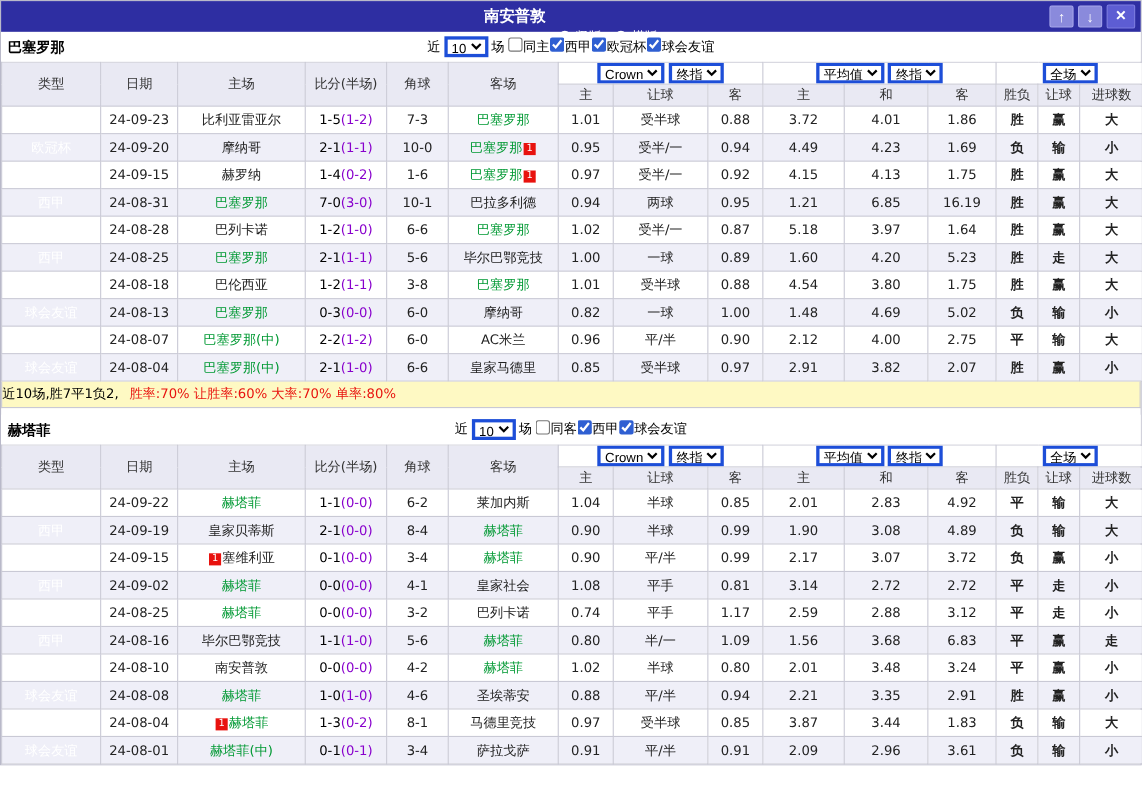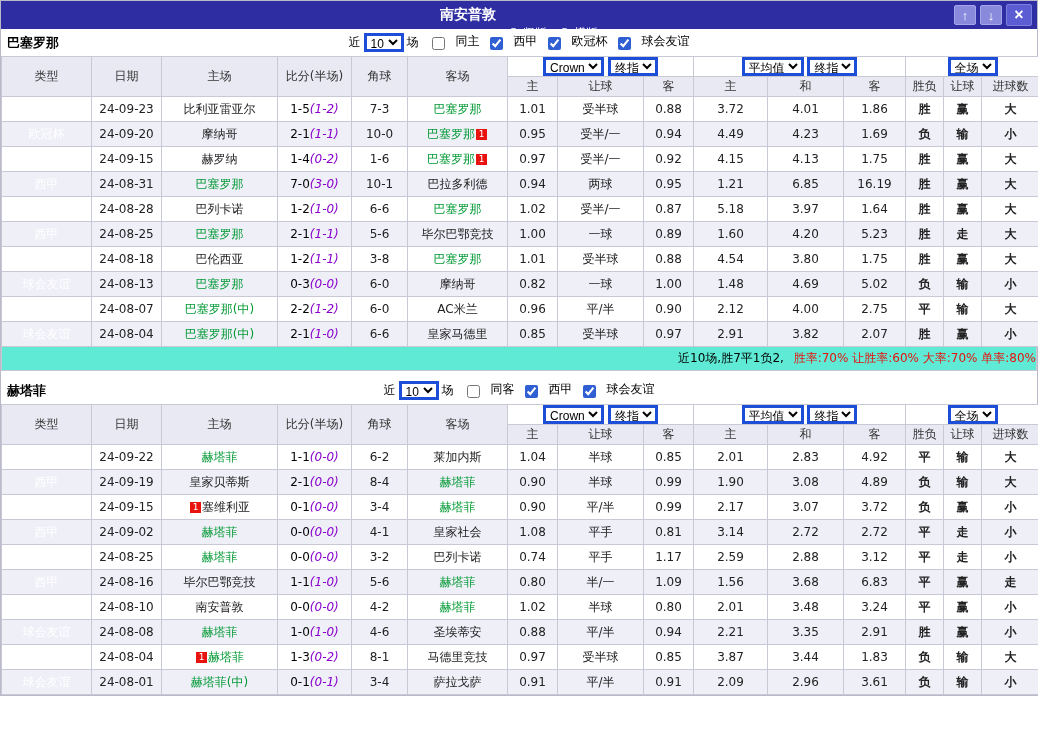--- a/index.html
+++ b/index.html
@@ -16,47 +16,47 @@
   .topbar-right { margin-left:auto; display:flex; align-items:center; gap:4px; padding-right:5px; }
   .sq-btn { width:22px; height:20px; background:#8a8adc; border:1px solid #a5a5ea; color:#fff; font-size:13px; line-height:1; cursor:pointer; border-radius:2px; font-weight:bold; }
   .close-btn { width:26px; height:22px; background:#5d5dd3; border:1px solid #7d7de0; font-size:16px; }
 
   
   .block + .block { margin-top:6px; }
   .section-head { height:27px; position:relative; display:flex; align-items:center; background:#fff; }
   .team-name { position:absolute; left:6px; font-weight:bold; font-size:13px; color:#000; }
   .filter-bar { margin:0 auto; display:flex; align-items:center; gap:3px; }
   .filter-bar select, .dd-cell select { font-size:12px; height:19px; border:3px solid #1d4ed8; background:#fff; }
-  .cb { display:inline-flex; align-items:flex-end; cursor:pointer; margin-left:10px;gap:10px; }
+  .cb { display:inline-flex; align-items:flex-start; cursor:pointer; margin-left:0; }
   .cb input { width:13px; height:13px; margin-right:1px; accent-color:#2f5fd2; cursor:pointer; }
 
   
   table.grid { width:100%; border-collapse:collapse; table-layout:fixed; }
   .grid th, .grid td { border:1px solid #c9c9d5; text-align:center; height:25px; padding:0 2px; overflow:hidden; white-space:nowrap; color:#222; }
   .grid thead th { background:#e9e9f3; font-weight:normal; height:20px; color:#333; }
   .grid thead th.dd-cell { background:#fff; }
   .grid tbody tr:nth-child(even) td { background:#efeff8; }
   .grid tbody tr:nth-child(odd) td { background:#fff; }
   .grid tbody td.type-cell { color:#fff; }
   .grid tbody td.t-league { background:#009560; }
   .grid tbody td.t-cup { background:#c50045; }
   .grid tbody td.t-friendly { background:#2eb6c0; }
 
   .tname { color:#222; }
   .tname.hl { color:#009933; }
   .rc { display:inline-block; width:11px; height:11px; line-height:11px; font-size:9px; background:#e8120e; color:#fff; text-align:center; margin:0 1px; vertical-align:1px; }
   .ft { color:#000000; }
-  .ht { color:#8800cc;font-style:italic; }
+  .ht { color:#8800cc; }
   .c-red { color:#e8120e; }
   .c-green { color:#009933; }
   .c-blue { color:#0033dd; }
   .c-purple { color:#8800cc; }
   .res-cell { font-weight:bold; }
 
-  .summary { height:24px; line-height:23px; text-align:right; border:1px solid #c9c9d5; border-top:none; background:#5eead4; }
+  .summary { height:24px; line-height:23px; text-align:left; border:1px solid #c9c9d5; border-top:none; background:#fef9c3; }
   .summary .stats { color:#e8120e; margin-left:6px; }
 </style>
 </head>
 <body>
 
 <div class="app">
 
   <header class="topbar">
     <div class="topbar-center">
       <span class="topbar-title">南安普敦</span>

